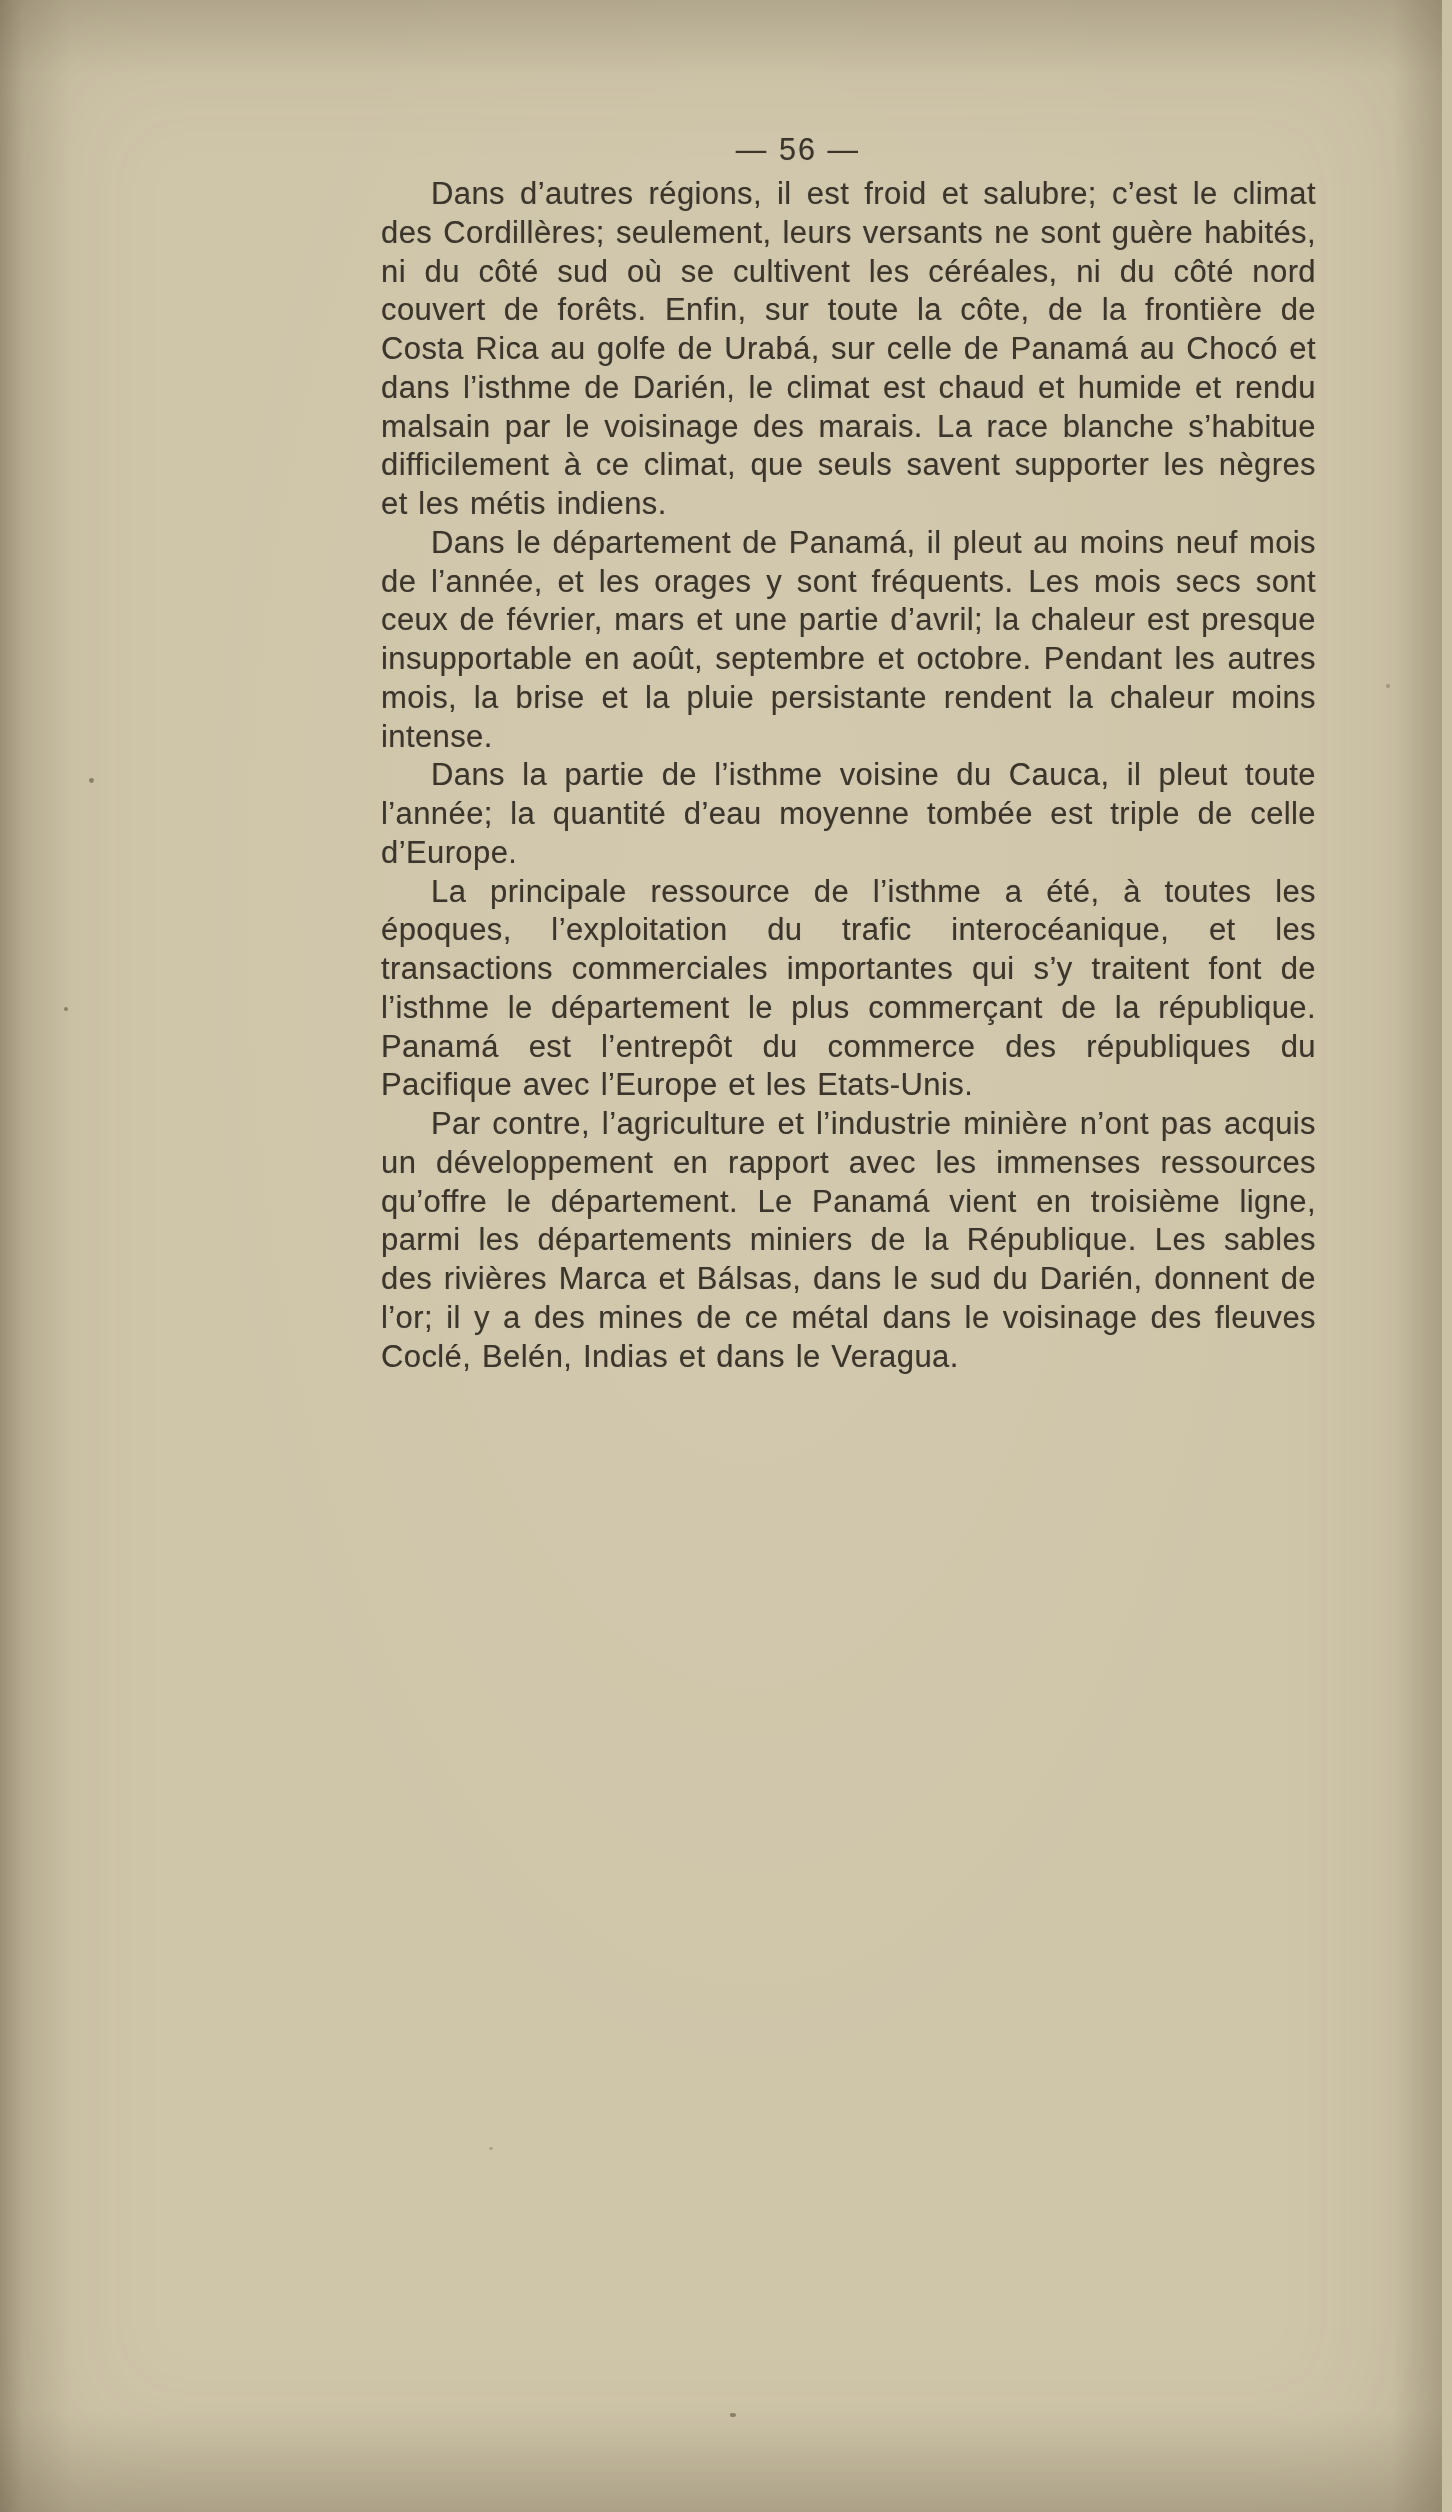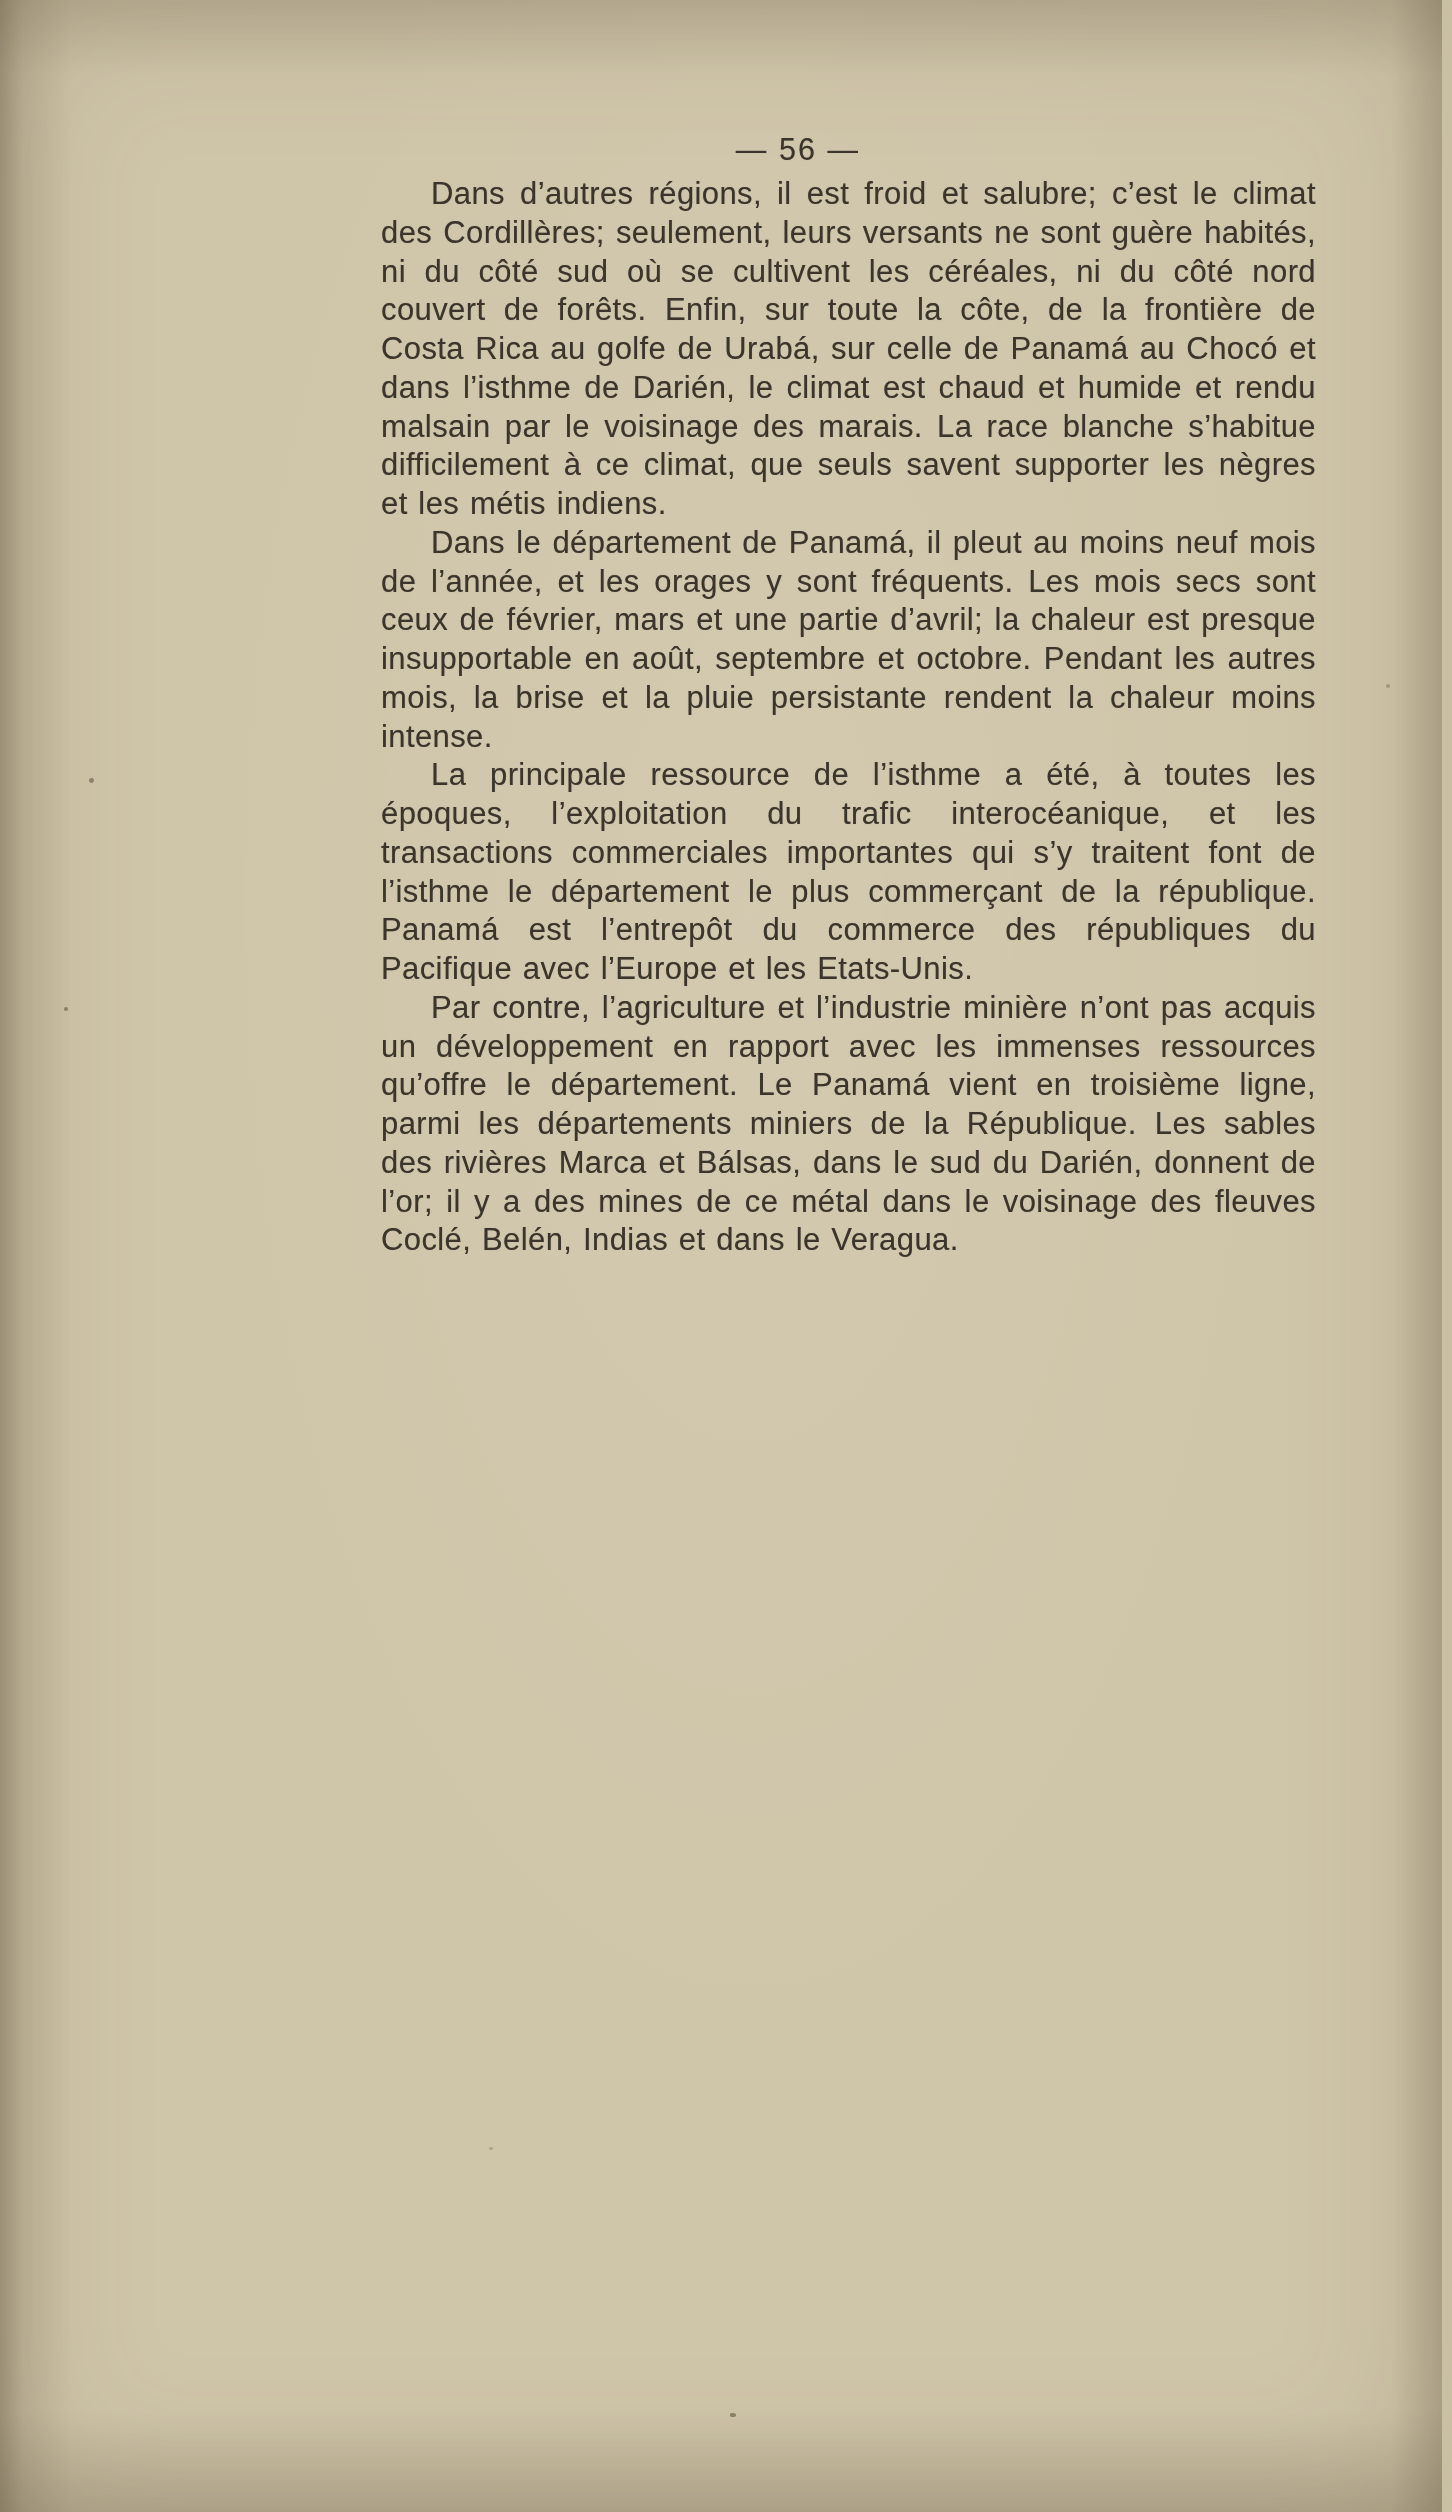--- a/index.html
+++ b/index.html
@@ -72,20 +72,21 @@
 </head>
 <body>
 
 <div class="scan-page">
 
   <div class="page-number">— 56 —</div>
 
   <div class="text-block">
     <p>Dans d’autres régions, il est froid et salubre; c’est le climat des Cordillères; seulement, leurs versants ne sont guère habités, ni du côté sud où se cultivent les céréales, ni du côté nord couvert de forêts. Enfin, sur toute la côte, de la frontière de Costa Rica au golfe de Urabá, sur celle de Panamá au Chocó et dans l’isthme de Darién, le climat est chaud et humide et rendu malsain par le voisinage des marais. La race blanche s’habitue difficilement à ce climat, que seuls savent supporter les nègres et les métis indiens.</p>
     <p>Dans le département de Panamá, il pleut au moins neuf mois de l’année, et les orages y sont fréquents. Les mois secs sont ceux de février, mars et une partie d’avril; la chaleur est presque insupportable en août, septembre et octobre. Pendant les autres mois, la brise et la pluie persistante rendent la chaleur moins intense.</p>
+    <p>Dans la partie de l’isthme voisine du Cauca, il pleut toute l’année; la quantité d’eau moyenne tombée est triple de celle d’Europe.</p>
     <p>La principale ressource de l’isthme a été, à toutes les époques, l’exploitation du trafic interocéanique, et les transactions commerciales importantes qui s’y traitent font de l’isthme le département le plus commerçant de la république. Panamá est l’entrepôt du commerce des républiques du Pacifique avec l’Europe et les Etats-Unis.</p>
     <p>Par contre, l’agriculture et l’industrie minière n’ont pas acquis un développement en rapport avec les immenses ressources qu’offre le département. Le Panamá vient en troisième ligne, parmi les départements miniers de la République. Les sables des rivières Marca et Bálsas, dans le sud du Darién, donnent de l’or; il y a des mines de ce métal dans le voisinage des fleuves Coclé, Belén, Indias et dans le Veragua.</p>
   </div>
 
   <div class="speck s1"></div>
   <div class="speck s2"></div>
   <div class="speck s3"></div>
   <div class="speck s4"></div>
   <div class="speck s5"></div>
 

